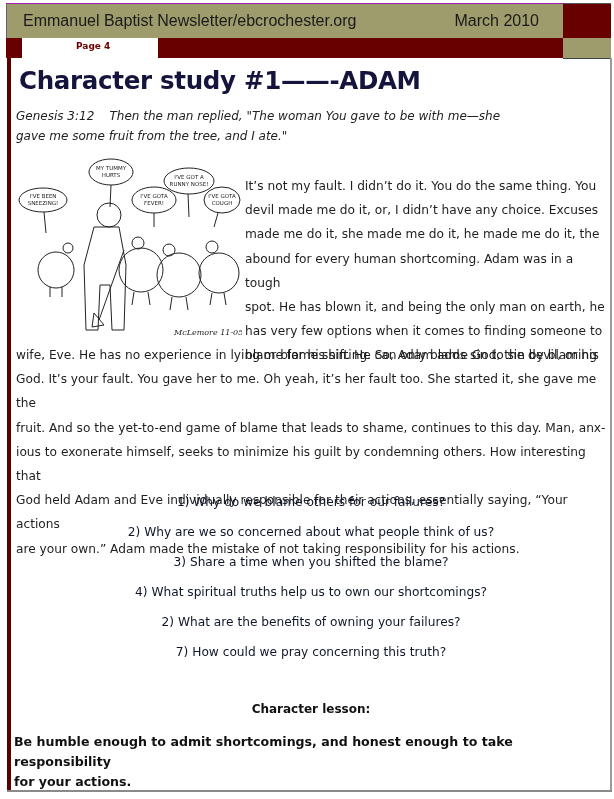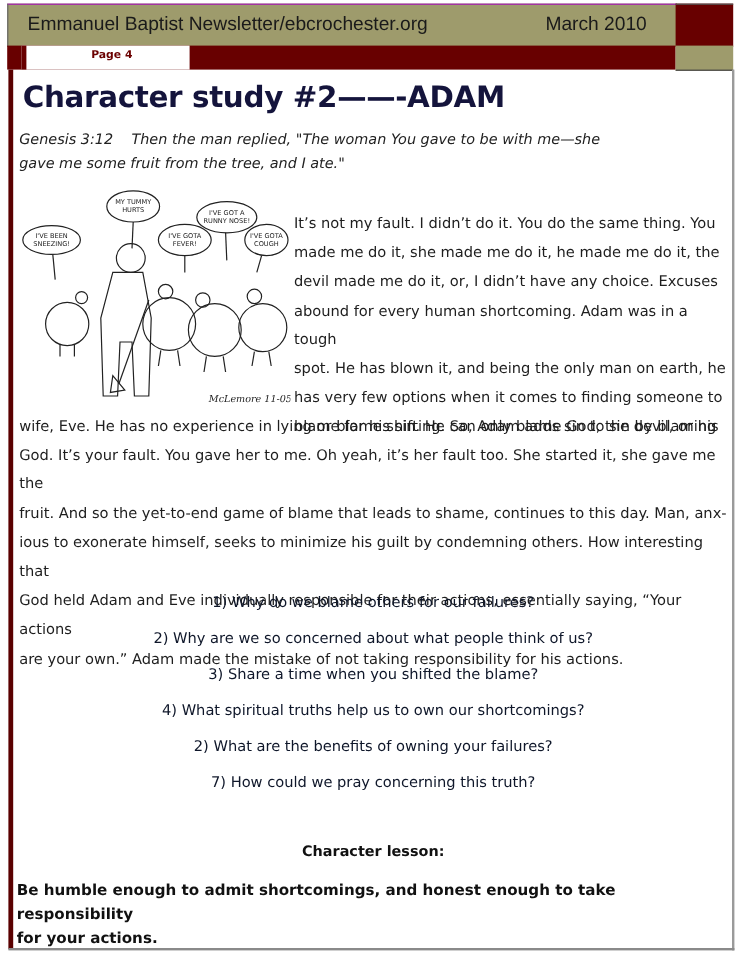--- a/index.html
+++ b/index.html
@@ -39,21 +39,21 @@
   <div class="hdr-row2"></div>
   <div class="page-tab">
     <span>Page 4</span>
   </div>
   <div class="hdr-olive-sq"></div>
 
   <div class="left-rule"></div>
   <div class="right-rule"></div>
   <div class="bottom-rule"></div>
 
-  <div class="title">Character study #2——-ADAM</div>
+  <div class="title">Character study #1——-ADAM</div>
 
   <div class="verse">
     <div style="white-space:pre;">Genesis 3:12    Then the man replied, "The woman You gave to be with me—she</div>
     <div>gave me some fruit from the tree, and I ate."</div>
   </div>
 
   <svg class="cartoon" viewBox="0 0 228 190" xmlns="http://www.w3.org/2000/svg">
     <rect x="0" y="0" width="228" height="190" fill="#ffffff"></rect>
     <g fill="none" stroke="#222" stroke-width="1">
       <ellipse cx="29" cy="45" rx="24" ry="12"></ellipse>
@@ -97,22 +97,22 @@
       <text x="175" y="24">I'VE GOT A</text>
         <text x="175" y="31">RUNNY NOSE!</text>
       <text x="208" y="43">I'VE GOTA</text>
         <text x="208" y="50">COUGH</text>
     </g>
     <text x="160" y="180" font-family="DejaVu Serif, serif" font-style="italic" font-size="8" fill="#222">McLemore 11-05</text>
   </svg>
 
   <div class="body-text para-right">
     <div>It’s not my fault. I didn’t do it. You do the same thing. You</div>
+    <div>devil made me do it, or, I didn’t have any choice. Excuses</div>
     <div>made me do it, she made me do it, he made me do it, the</div>
-    <div>devil made me do it, or, I didn’t have any choice. Excuses</div>
     <div>abound for every human shortcoming. Adam was in a tough</div>
     <div>spot. He has blown it, and being the only man on earth, he</div>
     <div>has very few options when it comes to finding someone to</div>
     <div>blame for his sin. He can only blame God, the devil, or his</div>
   </div>
 
   <div class="body-text para-full">
     <div>wife, Eve. He has no experience in lying or blame shifting. So, Adam adds sin to sin by blaming</div>
     <div>God. It’s your fault. You gave her to me. Oh yeah, it’s her fault too. She started it, she gave me the</div>
     <div>fruit. And so the yet-to-end game of blame that leads to shame, continues to this day. Man, anx-</div>

